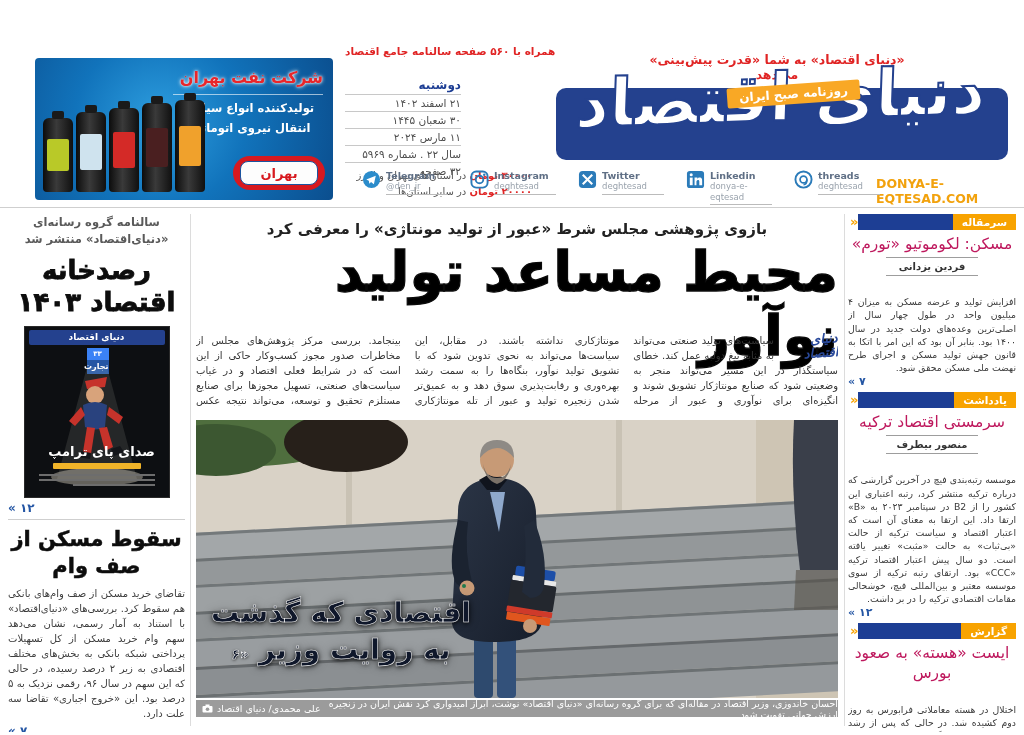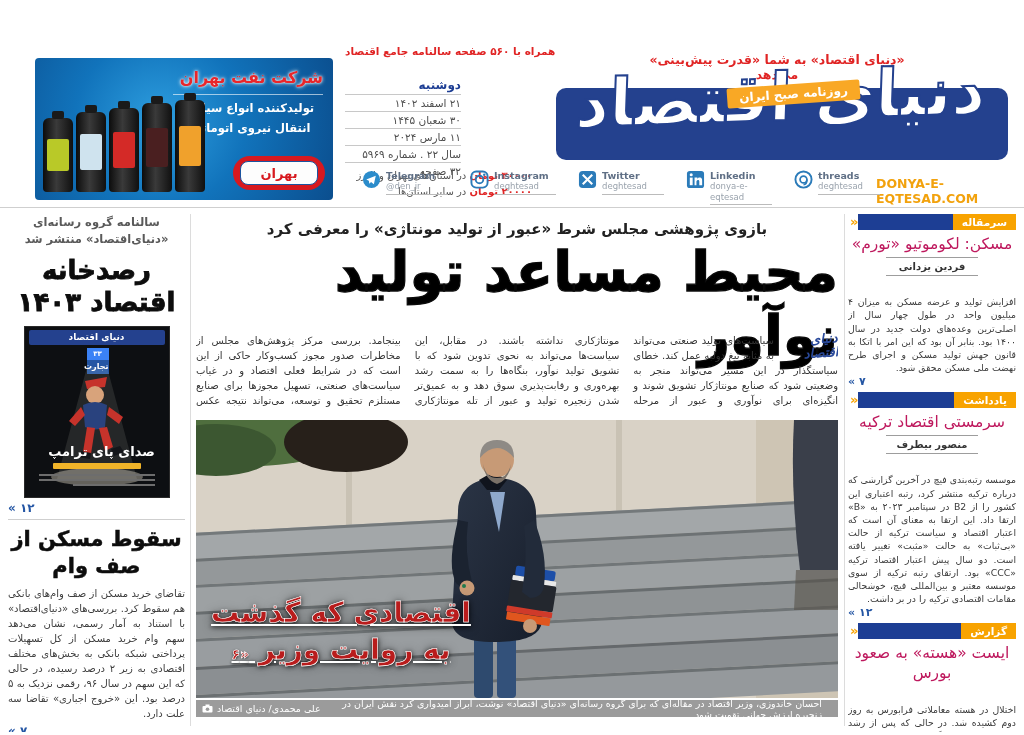--- a/index.html
+++ b/index.html
@@ -76,28 +76,28 @@
   
   .c-kicker { position:absolute; left:196px; top:220px; width:642px; text-align:center; font-size:15px; font-weight:bold; color:#222; }
   .c-headline { position:absolute; left:196px; top:240px; width:642px; font-size:55px; font-weight:bold;
                 color:#000000; -webkit-text-stroke:1.3px #0b0b0b; letter-spacing:-1px; }
   .c-lead { position:absolute; left:196px; top:333px; width:642px; height:82px; column-count:3; column-gap:14px;
             column-rule:none; font-size:10px; line-height:1.5; color:#333; text-align:justify; overflow:hidden; }
   .lead-mark { float:right; width:58px; margin-left:6px; color:#2a4a9b; font-weight:bold; font-style:italic; font-size:13px;
                transform:rotate(-4deg); line-height:1.1; }
 
   .photo { position:absolute; left:196px; top:420px; width:642px; height:278px; overflow:hidden; background:#d9d2c6; }
-  .photo-overlay { position:absolute; left:10px; bottom:30px; width:270px; text-align:center; color:#b91c1c; font-weight:bold;
+  .photo-overlay { position:absolute; left:10px; bottom:30px; width:270px; text-align:center; color:#0f172a; font-weight:bold;
                    font-size:28px; line-height:1.3; -webkit-text-stroke:0.5px #fff;
-                   text-shadow:0 1px 4px rgba(0,0,0,.85), 0 0 10px rgba(0,0,0,.6);text-decoration:underline; }
+                   text-shadow:0 1px 4px rgba(0,0,0,.85), 0 0 10px rgba(0,0,0,.6); }
   .photo-overlay .pref { font-size:14px; text-shadow:0 1px 3px rgba(0,0,0,.9); }
 
   .caption { position:absolute; left:196px; top:700px; width:642px; height:17px; background:#9b9b9b; color:#fff;
              display:flex; align-items:center; font-size:9.5px; }
-  .caption .main { flex:1; padding-right:16px; }
+  .caption .main { flex:1; padding-right:0; }
   .caption .credit { display:flex; align-items:center; gap:4px; padding-left:6px; direction:rtl; }
 
   
   .rightcol { position:absolute; left:848px; top:214px; width:168px; height:518px; overflow:hidden; }
   .sec-bar { display:flex; align-items:center; height:16px; margin-bottom:4px; }
   .sec-label { background:#f8a300; color:#fff; font-weight:bold; font-size:10.5px; padding:0 9px; height:16px; line-height:16px; flex:none; }
   .sec-fill { flex:1; height:16px; background:#1d3e94; }
   .sec-chev { flex:none; color:#f8a300; font-weight:bold; font-size:13px; padding-left:2px; line-height:16px; }
   .r-title { text-align:center; font-weight:normal; font-size:15.5px; color:#be185d; line-height:1.3; }
   .r-rule { width:92px; height:1px; background:#9d9d9d; margin:3px auto; }

